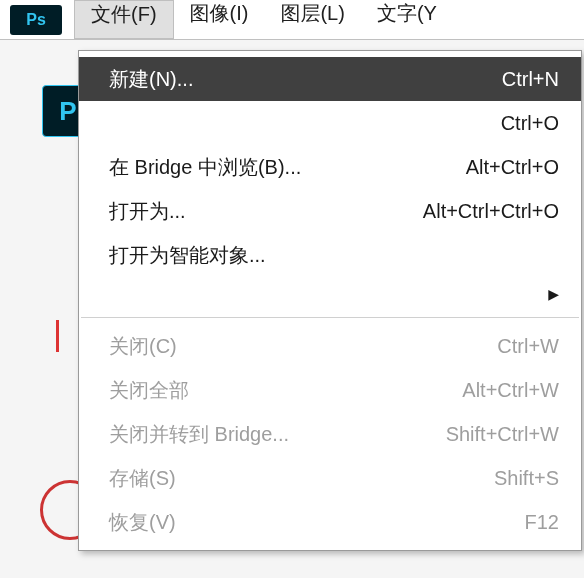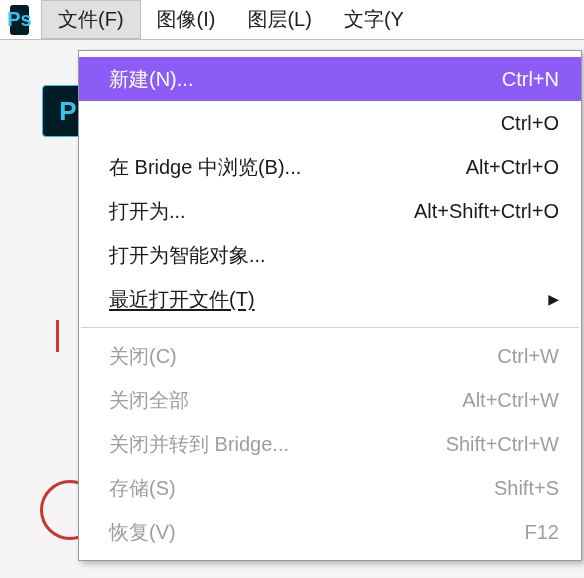--- a/index.html
+++ b/index.html
@@ -12,37 +12,37 @@
     position: relative;
   }
   .menubar {
     height: 40px;
     background: #ffffff;
     display: flex;
     align-items: center;
     border-bottom: 1px solid #c0c0c0;
   }
   .menubar .logo {
-    width: 19px;
+    width: 52px;
     height: 30px;
     margin: 5px 12px 5px 10px;
     background: #001d26;
     color: #31c5f0;
     display: flex;
     align-items: center;
     justify-content: center;
     font-weight: bold;
-    font-size: 20px;
+    font-size: 16px;
     border-radius: 3px;
   }
   .menubar .menu-item {
     padding: 0 16px;
     height: 100%;
     display: flex;
-    align-items: center;
+    align-items: flex-start;
     font-size: 20px;
     color: #202020;
     cursor: default;
   }
   .menubar .menu-item.open {
     background: #e0e0e0;
     border: 1px solid #bfbfbf;
   }
   .workspace {
     position: relative;
@@ -95,21 +95,21 @@
     display: flex;
     align-items: center;
     justify-content: space-between;
     padding: 6px 22px 6px 30px;
     font-size: 20px;
     color: #1a1a1a;
     cursor: default;
     line-height: 1.6;
   }
   .dropdown .item.highlighted {
-    background: #8b5cf6;
+    background: #404040;
     color: #ffffff;
   }
   .dropdown .item.disabled {
     color: #9e9e9e;
     align-items: flex-end;
   }
   .dropdown .item .label { white-space: nowrap; }
   .dropdown .item .shortcut {
     margin-left: auto;
     padding-left: 20px;
@@ -166,27 +166,26 @@
       </div>
       <div class="item">
         <span class="shortcut">Ctrl+O</span>
       </div>
       <div class="item">
         <span class="label">在 Bridge 中浏览(B)...</span>
         <span class="shortcut">Alt+Ctrl+O</span>
       </div>
       <div class="item">
         <span class="label">打开为...</span>
-        <span class="shortcut">Alt+Shift+Ctrl+O</span>
+        <span class="shortcut">Alt+Ctrl+Ctrl+O</span>
       </div>
       <div class="item">
         <span class="label">打开为智能对象...</span>
       </div>
       <div class="item underlined-label">
-        <span class="label">最近打开文件(T)</span>
         <span class="submenu-arrow">▶</span>
       </div>
       <div class="sep"></div>
       <div class="item disabled">
         <span class="label">关闭(C)</span>
         <span class="shortcut">Ctrl+W</span>
       </div>
       <div class="item disabled">
         <span class="label">关闭全部</span>
         <span class="shortcut">Alt+Ctrl+W</span>

